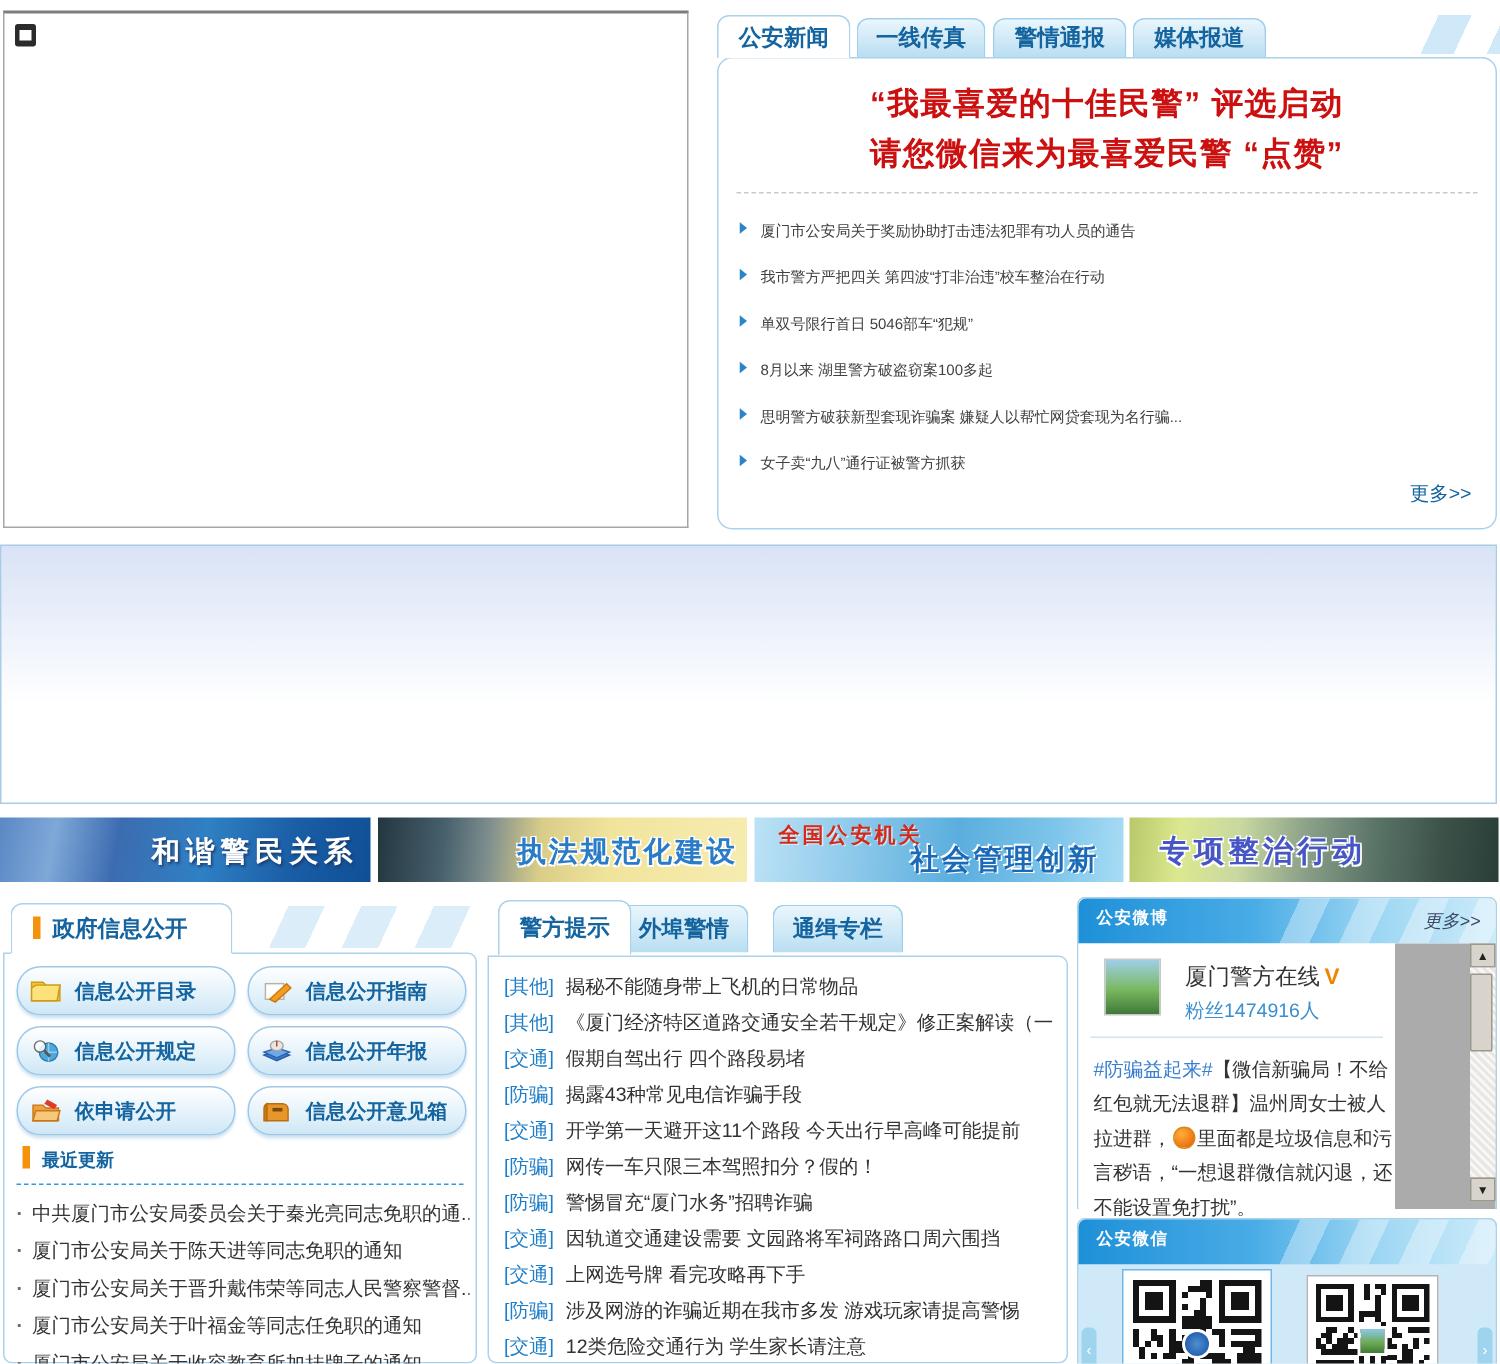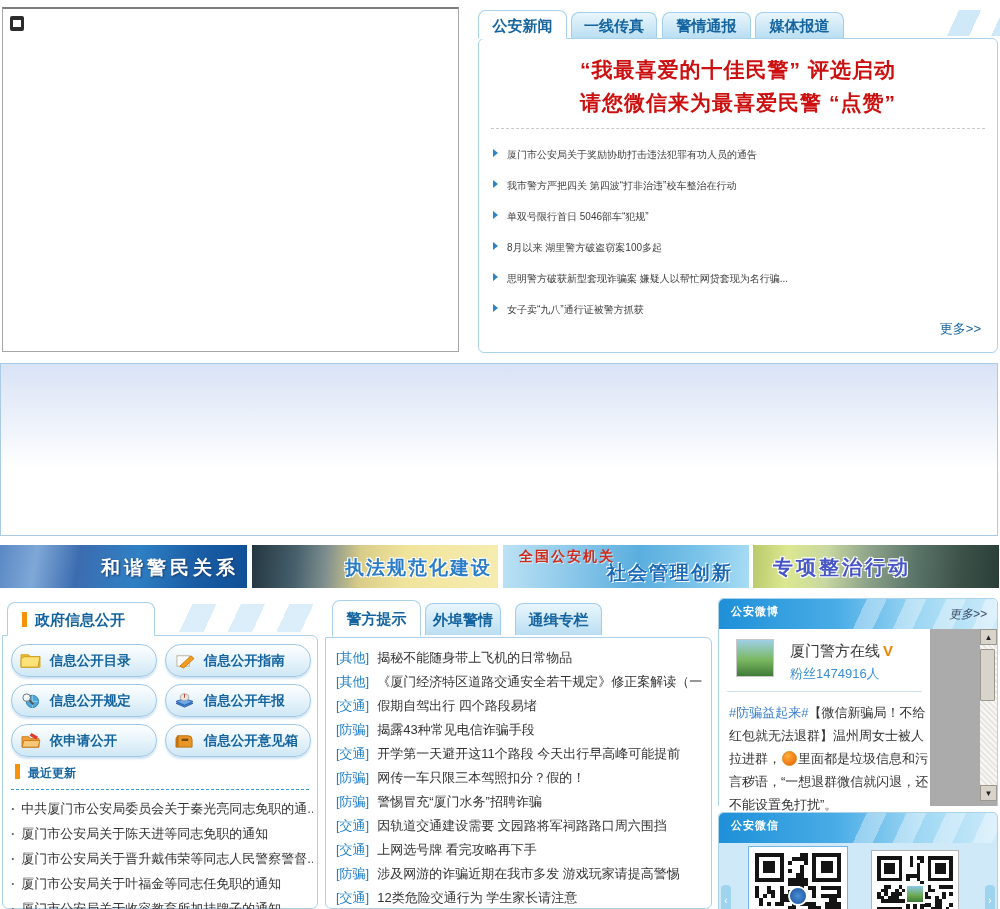--- a/index.html
+++ b/index.html
@@ -21,21 +21,21 @@
   .tab-deco { position:absolute; right:0; top:0; width:150px; height:26px;
               background:repeating-linear-gradient(115deg, rgba(150,205,238,0) 0 20px, rgba(150,205,238,.45) 20px 40px);
               border-radius:0 10px 0 0; }
   .tab { position:absolute; top:2px; height:26px; line-height:26px; text-align:center;
          font-size:15px; font-weight:bold; color:#1464a0;
          border:1px solid #9fcfec; border-bottom:none; border-radius:8px 8px 0 0;
          background:linear-gradient(#eaf6fc,#b9def2); z-index:1; }
   .tab.active { top:0; height:29px; line-height:29px; background:#fff;
                 border:1px solid #aad2ea; border-bottom:1px solid #fff; z-index:3; }
   .panel-box { background:#fff; border:1px solid #aad2ea; border-radius:6px; }
-  .news-box { position:absolute; left:0; top:28px; width:520px; height:315px; z-index:2; }
+  .news-box { position:absolute; left:0; top:28px; width:520px; height:315px; z-index:2;border-radius:10px; }
   .headline { position:absolute; left:0; top:14px; width:100%; text-align:center;
               color:#cc0f0f; font-size:21px; font-weight:bold; line-height:33px; letter-spacing:1px; }
   .dash-sep { position:absolute; left:12px; right:12px; top:89px; border-top:1px dashed #c9c9c9; }
   .news-list { position:absolute; left:14px; right:14px; top:100px; list-style:none; }
   .news-list li { height:31px; line-height:31px; font-size:10px; color:#404040; white-space:nowrap; overflow:hidden; }
   .chev { display:inline-block; width:0; height:0; margin:0 9px 1px 0;
           border-left:5px solid #2a85c8; border-top:4px solid transparent; border-bottom:4px solid transparent; }
   .more-link { position:absolute; right:16px; top:281px; font-size:13px; color:#1464a0; }
 
   
@@ -262,21 +262,21 @@
         <li><span class="dot">·</span><span>厦门市公安局关于晋升戴伟荣等同志人民警察警督...</span></li>
         <li><span class="dot">·</span><span>厦门市公安局关于叶福金等同志任免职的通知</span></li>
         <li><span class="dot">·</span><span>厦门市公安局关于收容教育所加挂牌子的通知</span></li>
       </ul>
     </div>
   </div>
 
   <div class="col-mid">
     <div class="tabs2">
       <div class="tab active" style="left:7px;width:89px">警方提示</div>
-      <div class="tab" style="left:100px;width:76px">外埠警情</div>
+      <div class="tab" style="left:88px;width:86px">外埠警情</div>
       <div class="tab" style="left:190px;width:87px">通缉专栏</div>
     </div>
     <div class="col-box2 panel-box">
       <ul class="tip-list">
         <li><span class="tag">[其他]</span><span>揭秘不能随身带上飞机的日常物品</span></li>
         <li><span class="tag">[其他]</span><span>《厦门经济特区道路交通安全若干规定》修正案解读（一...</span></li>
         <li><span class="tag">[交通]</span><span>假期自驾出行 四个路段易堵</span></li>
         <li><span class="tag">[防骗]</span><span>揭露43种常见电信诈骗手段</span></li>
         <li><span class="tag">[交通]</span><span>开学第一天避开这11个路段 今天出行早高峰可能提前</span></li>
         <li><span class="tag">[防骗]</span><span>网传一车只限三本驾照扣分？假的！</span></li>

